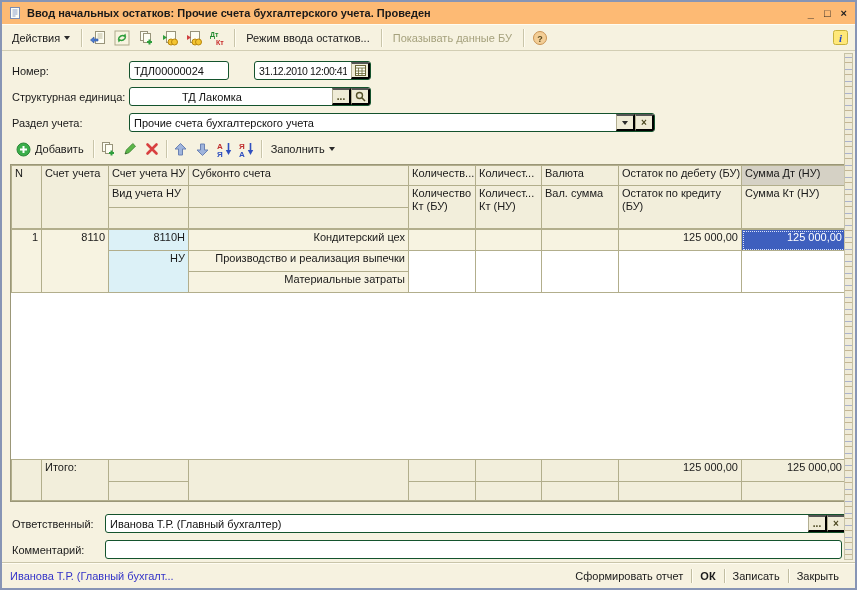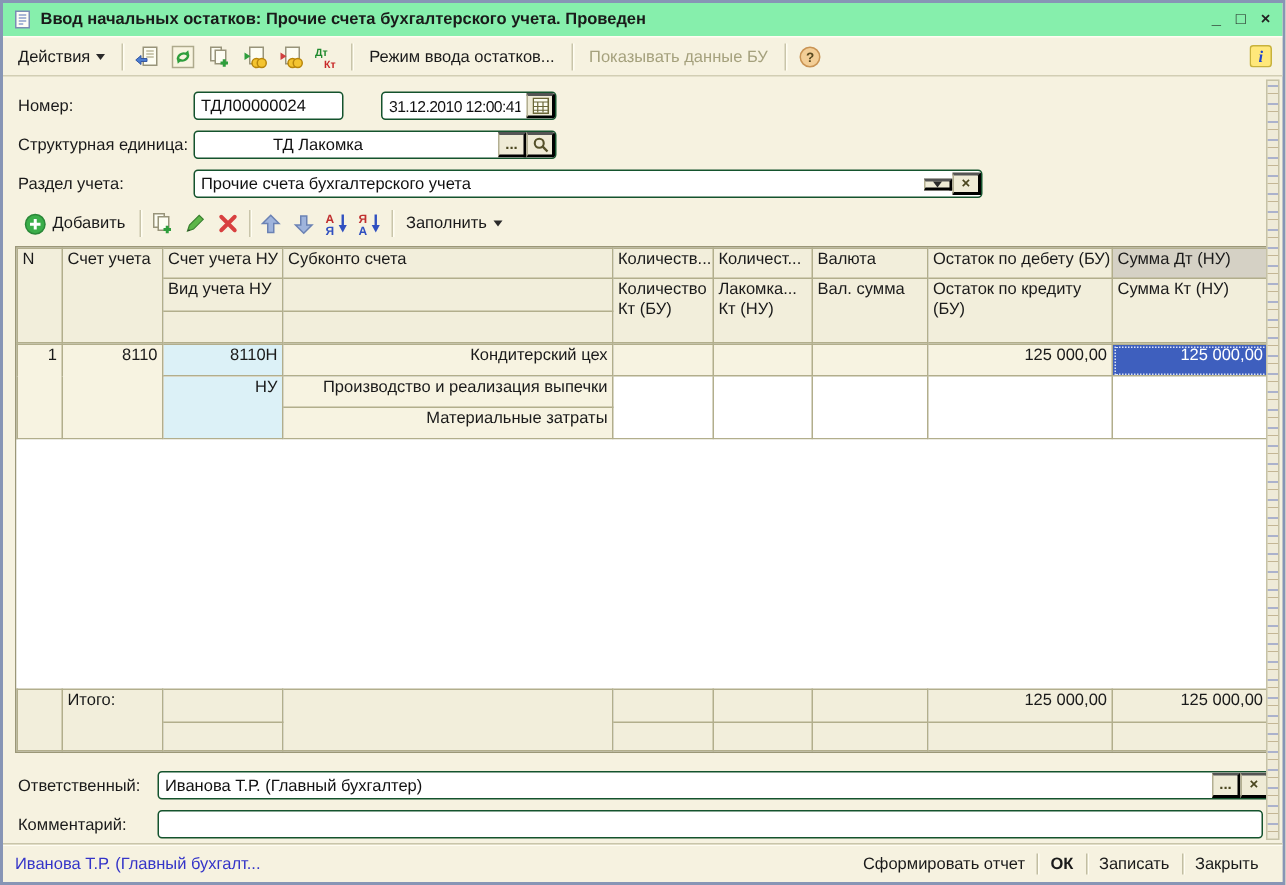--- a/index.html
+++ b/index.html
@@ -6,21 +6,21 @@
   *{box-sizing:border-box;}
   .window{
     position:relative;width:857px;height:590px;
     background:#F6F2E0;
     border:2px solid #8795B5;
     font-family:"Liberation Sans","DejaVu Sans",sans-serif;
     font-size:11px;color:#1A1A1A;overflow:hidden;
   }
   
   .titlebar{position:absolute;left:0;top:0;width:100%;height:22px;
-    display:flex;align-items:center;gap:5px;padding:0 6px;background:#86efac;}
+    display:flex;align-items:center;gap:5px;padding:0 6px;background:#fdba74;}
   .titlebar .title{font-weight:bold;flex:1;white-space:nowrap;overflow:hidden;}
   .winctl{display:flex;gap:10px;align-items:center;padding-right:2px;}
   .winctl span{font-weight:bold;cursor:pointer;color:#222;line-height:10px;}
   
   .toolbar{position:absolute;left:0;top:22px;width:100%;height:27px;
     display:flex;align-items:center;gap:2px;padding:0 4px;
     border-top:1px solid #FFFDF2;border-bottom:1px solid #D2CEB4;background:#F6F2E0;}
   .tbtn{display:flex;align-items:center;gap:4px;border:1px solid transparent;
     background:transparent;padding:2px 5px;font:inherit;cursor:pointer;color:#1A1A1A;}
   .tbtn.disabled{color:#A5A17D;cursor:default;}
@@ -190,21 +190,21 @@
     <button class="fbtn">...</button>
     <button class="fbtn">
       <svg width="11" height="11" viewBox="0 0 11 11">
         <circle cx="4.5" cy="4.5" r="3" fill="none" stroke="#55512A" stroke-width="1.4"></circle>
         <path d="M6.8 6.8L10 10" stroke="#55512A" stroke-width="1.6"></path>
       </svg>
     </button>
   </div>
 
   <span class="flabel" style="left:10px;top:115px;">Раздел учета:</span>
-  <div class="fgroup" style="left:127px;top:111px;width:526px;align-items:center;">
+  <div class="fgroup" style="left:127px;top:111px;width:526px;">
     <input value="Прочие счета бухгалтерского учета" style="">
     <button class="fbtn">
         <span class="caret"></span>
       </button>
     <button class="fbtn">×</button>
   </div>
 
   <div class="gridbar">
     <button class="tbtn">
       <svg width="15" height="15" viewBox="0 0 15 15">
@@ -288,21 +288,21 @@
         <td>Количеств...</td>
         <td>Количест...</td>
         <td>Валюта</td>
         <td>Остаток по дебету (БУ)</td>
         <td class="selcol">Сумма Дт (НУ)</td>
       </tr>
       <tr class="h2" style="height:22px;">
         <td>Вид учета НУ</td>
         <td></td>
         <td rowspan="2">Количество Кт (БУ)</td>
-        <td rowspan="2">Лакомка... Кт (НУ)</td>
+        <td rowspan="2">Количест... Кт (НУ)</td>
         <td rowspan="2">Вал. сумма</td>
         <td rowspan="2">Остаток по кредиту (БУ)</td>
         <td rowspan="2">Сумма Кт (НУ)</td>
       </tr>
       <tr class="h3" style="height:21px;">
         <td></td>
         <td></td>
       </tr>
     </tbody>
       </table>

